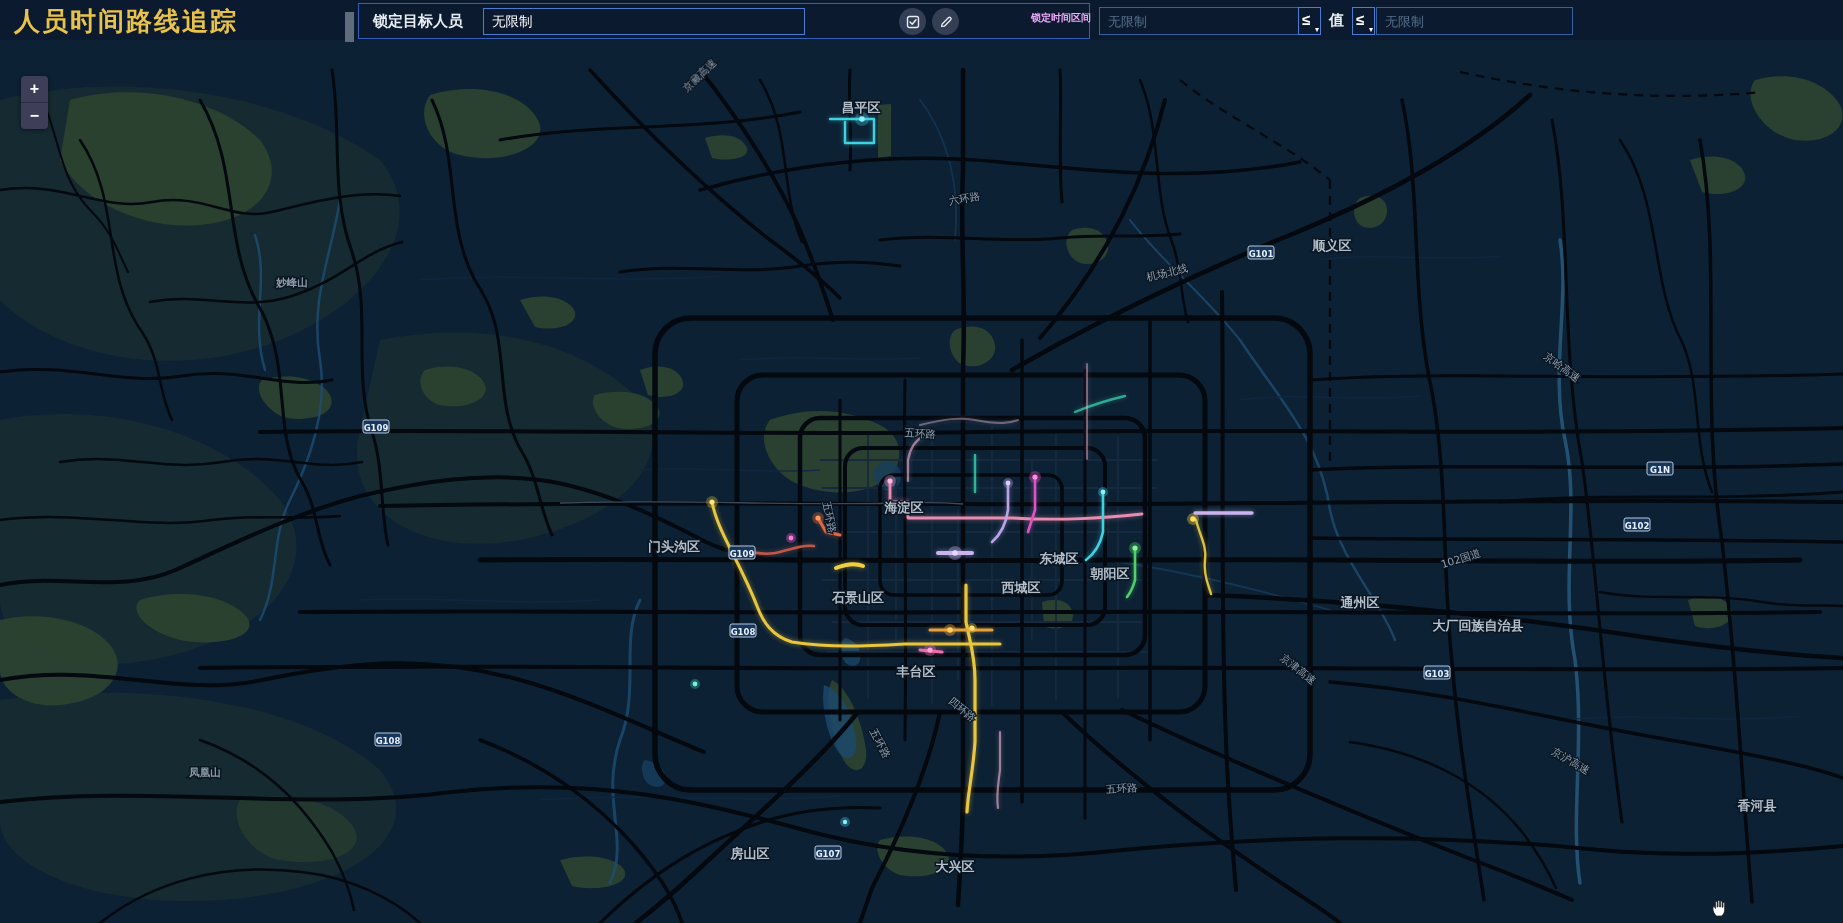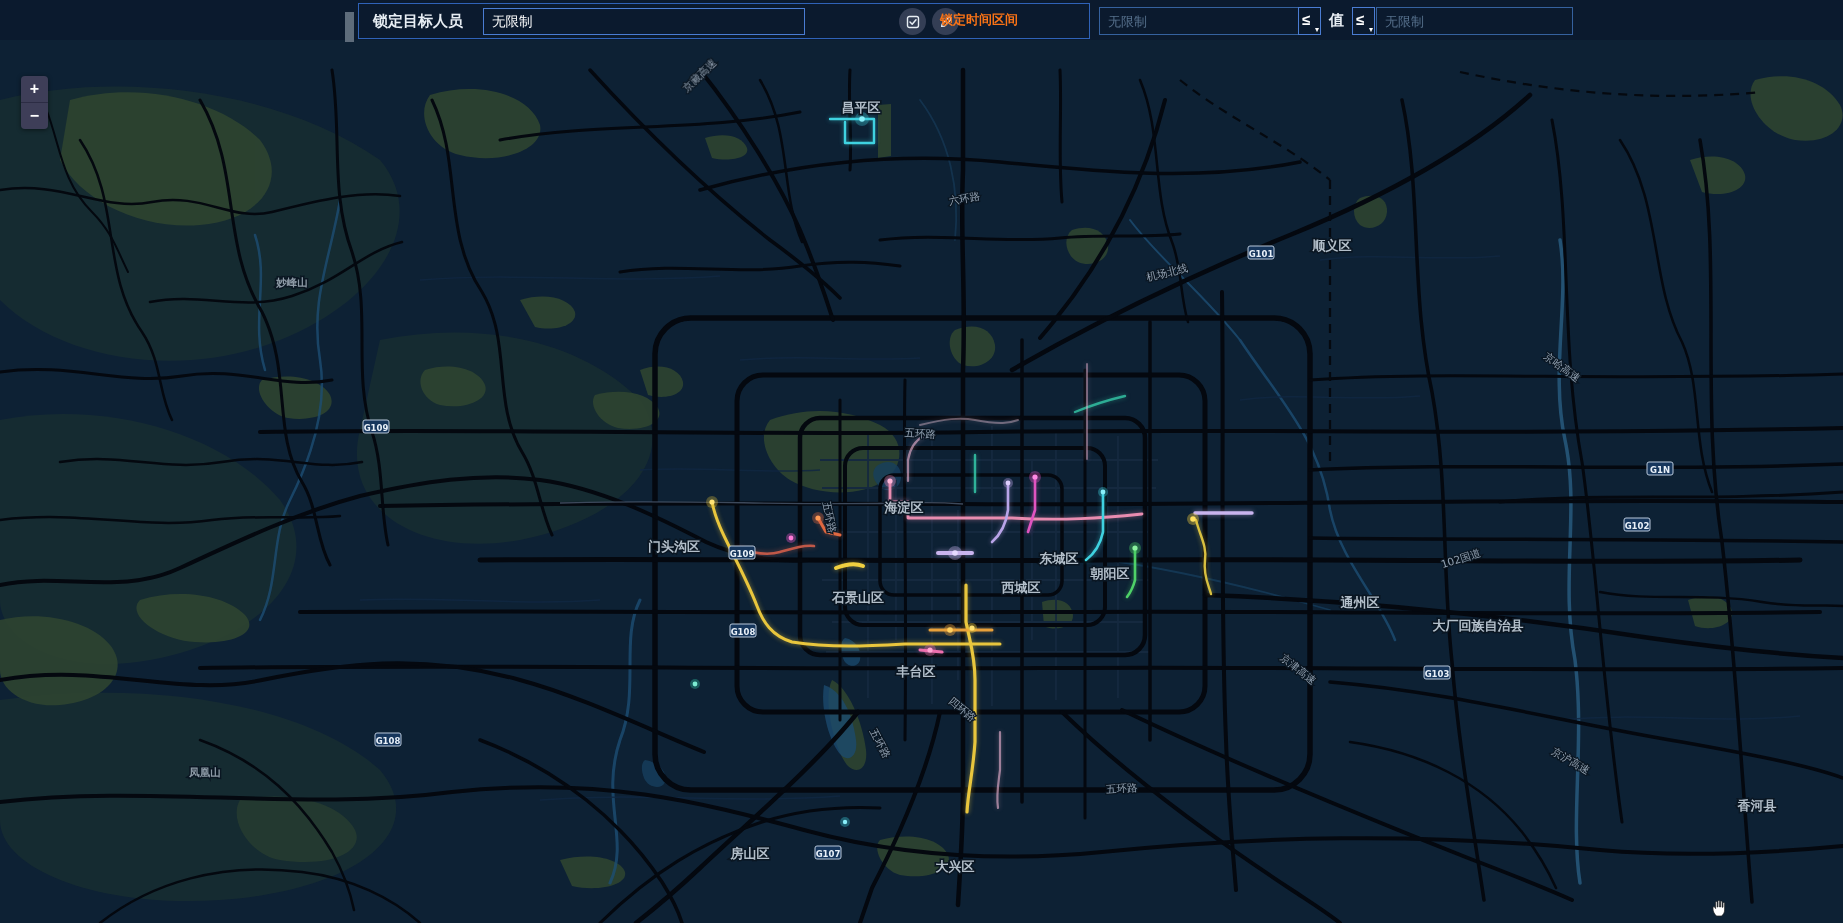--- a/index.html
+++ b/index.html
@@ -6,21 +6,21 @@
   #app{position:relative;width:1843px;height:923px;overflow:hidden;background:#0d2134;}
   
   .header{position:absolute;top:0;left:0;width:100%;height:40px;background:#0b1a2e;z-index:20;}
   .title{position:absolute;left:14px;top:4px;font-size:26px;font-weight:bold;color:#e8c24a;letter-spacing:2px;white-space:nowrap;}
   .vdivider{position:absolute;left:345px;top:12px;width:9px;height:30px;background:#5e6c7b;}
   .panel{position:absolute;left:358px;top:3px;width:732px;height:36px;border:1px solid #2f62b8;background:#0b1a2e;box-sizing:border-box;}
   .panel-label{position:absolute;left:14px;top:8px;font-size:15px;font-weight:bold;color:#e8eef4;}
   .target-input{position:absolute;left:124px;top:4px;width:322px;height:27px;background:transparent;border:1px solid #4a7cd2;color:#fff;font-size:13.5px;padding:0 8px;box-sizing:border-box;outline:none;font-family:inherit;}
   .circle-btn{position:absolute;top:4px;width:27px;height:27px;border-radius:50%;background:#343e55;border:none;display:flex;align-items:center;justify-content:center;cursor:pointer;padding:0;}
   .circle-btn svg{display:block;}
-  .time-label{position:absolute;left:940px;top:11px;font-size:13px;font-weight:bold;color:#f97316;white-space:nowrap;}
+  .time-label{position:absolute;left:1031px;top:11px;font-size:10px;font-weight:bold;color:#f0abfc;white-space:nowrap;}
   .time-input{position:absolute;top:7px;height:28px;background:transparent;border:1px solid #35619e;color:#c8d4e0;font-size:13px;padding:0 8px;box-sizing:border-box;outline:none;font-family:inherit;}
   .time-input::placeholder{color:#56708c;opacity:1;}
   .op-btn{position:absolute;top:7px;width:23px;height:28px;border:1px solid #4a7cd2;background:#0b1a2e;color:#fff;box-sizing:border-box;cursor:pointer;padding:0;}
   .op-btn .le{position:absolute;left:3px;top:3px;font-size:15px;font-weight:bold;color:#fff;}
   .op-btn .caret{position:absolute;right:1px;bottom:0px;font-size:8px;color:#fff;}
   .value-label{position:absolute;left:1329px;top:11px;font-size:15px;font-weight:bold;color:#e8eef4;}
   
   #map{position:absolute;left:0;top:40px;width:1843px;height:883px;cursor:grab;}
   .zoomctl{position:absolute;left:21px;top:76px;z-index:15;width:27px;border-radius:4px;overflow:hidden;box-shadow:0 1px 4px rgba(0,0,0,.5);}
   .zoomctl button{display:block;width:27px;height:26px;background:#3e3e58;border:none;color:#fff;font-size:16px;font-weight:bold;line-height:24px;cursor:pointer;padding:0;}
@@ -341,20 +341,21 @@
       <text class="dlabel small" x="205" y="736">凤凰山</text>
     </g>
   </svg>
 
   <div class="zoomctl">
     <button>+</button>
     <button>−</button>
   </div>
 
   <div class="header">
+    <div class="title">人员时间路线追踪</div>
     <div class="vdivider"></div>
 
     <div class="panel">
       <span class="panel-label">锁定目标人员</span>
       <input class="target-input" type="text" value="无限制" style="">
       <button class="circle-btn" style="left:540px;">
         <span>
           <svg width="14" height="14" viewBox="0 0 14 14">
               <rect x="1.5" y="1.5" width="11" height="11" rx="2" fill="none" stroke="#e8eef4" stroke-width="1.4"></rect>
               <path d="M4,7 L6.2,9.2 L10,4.8" fill="none" stroke="#e8eef4" stroke-width="1.5" stroke-linecap="round" stroke-linejoin="round"></path>

